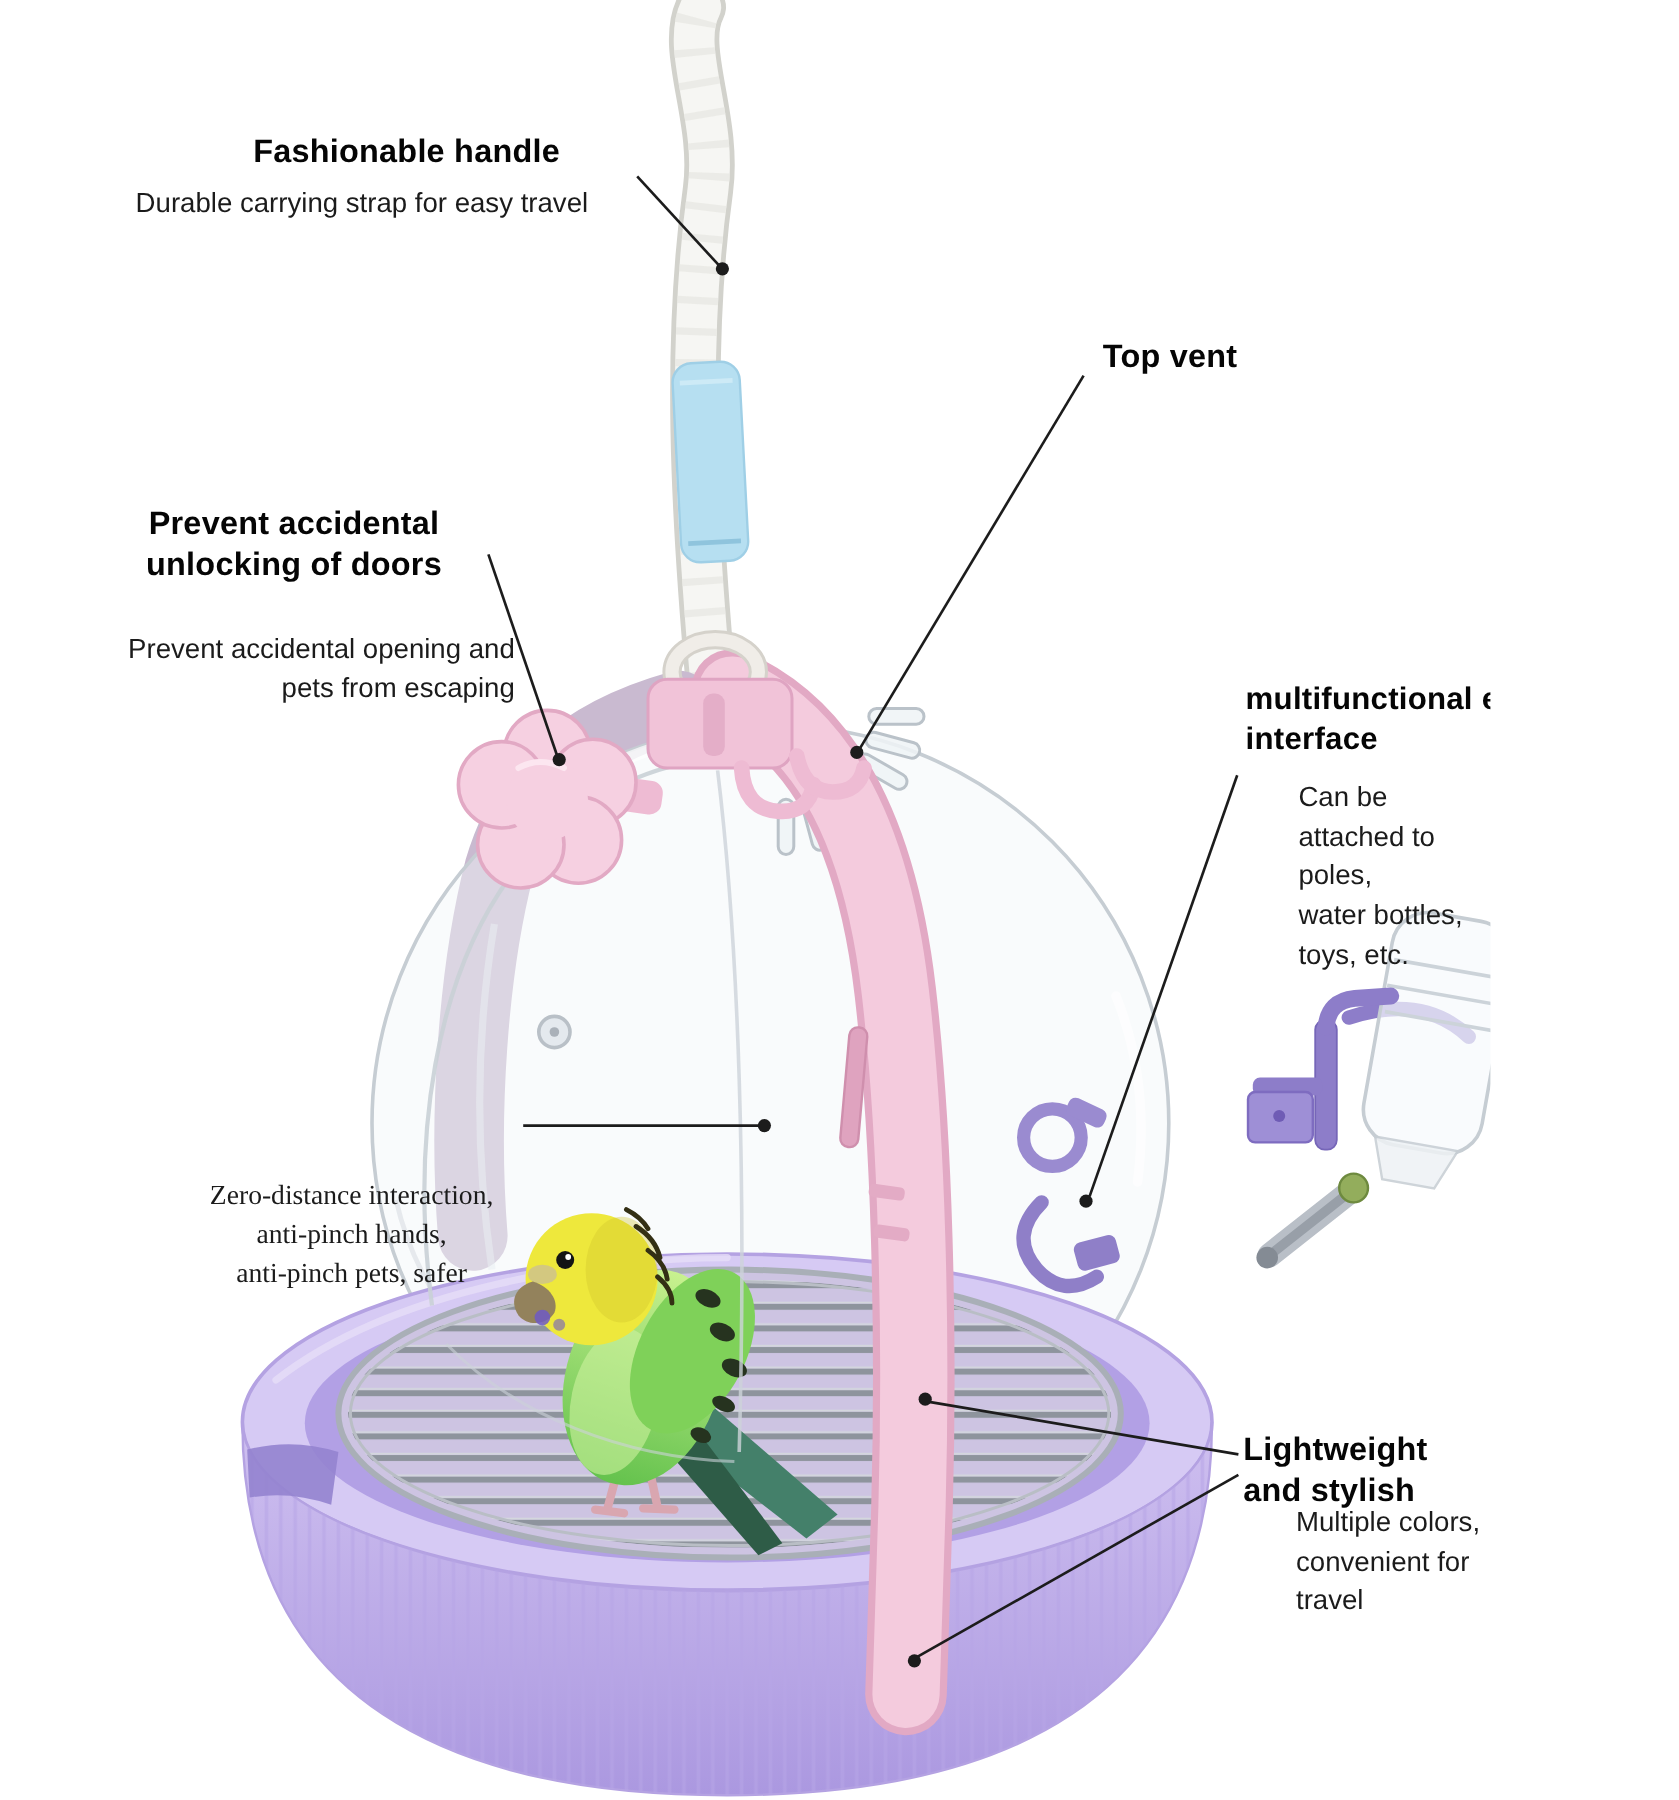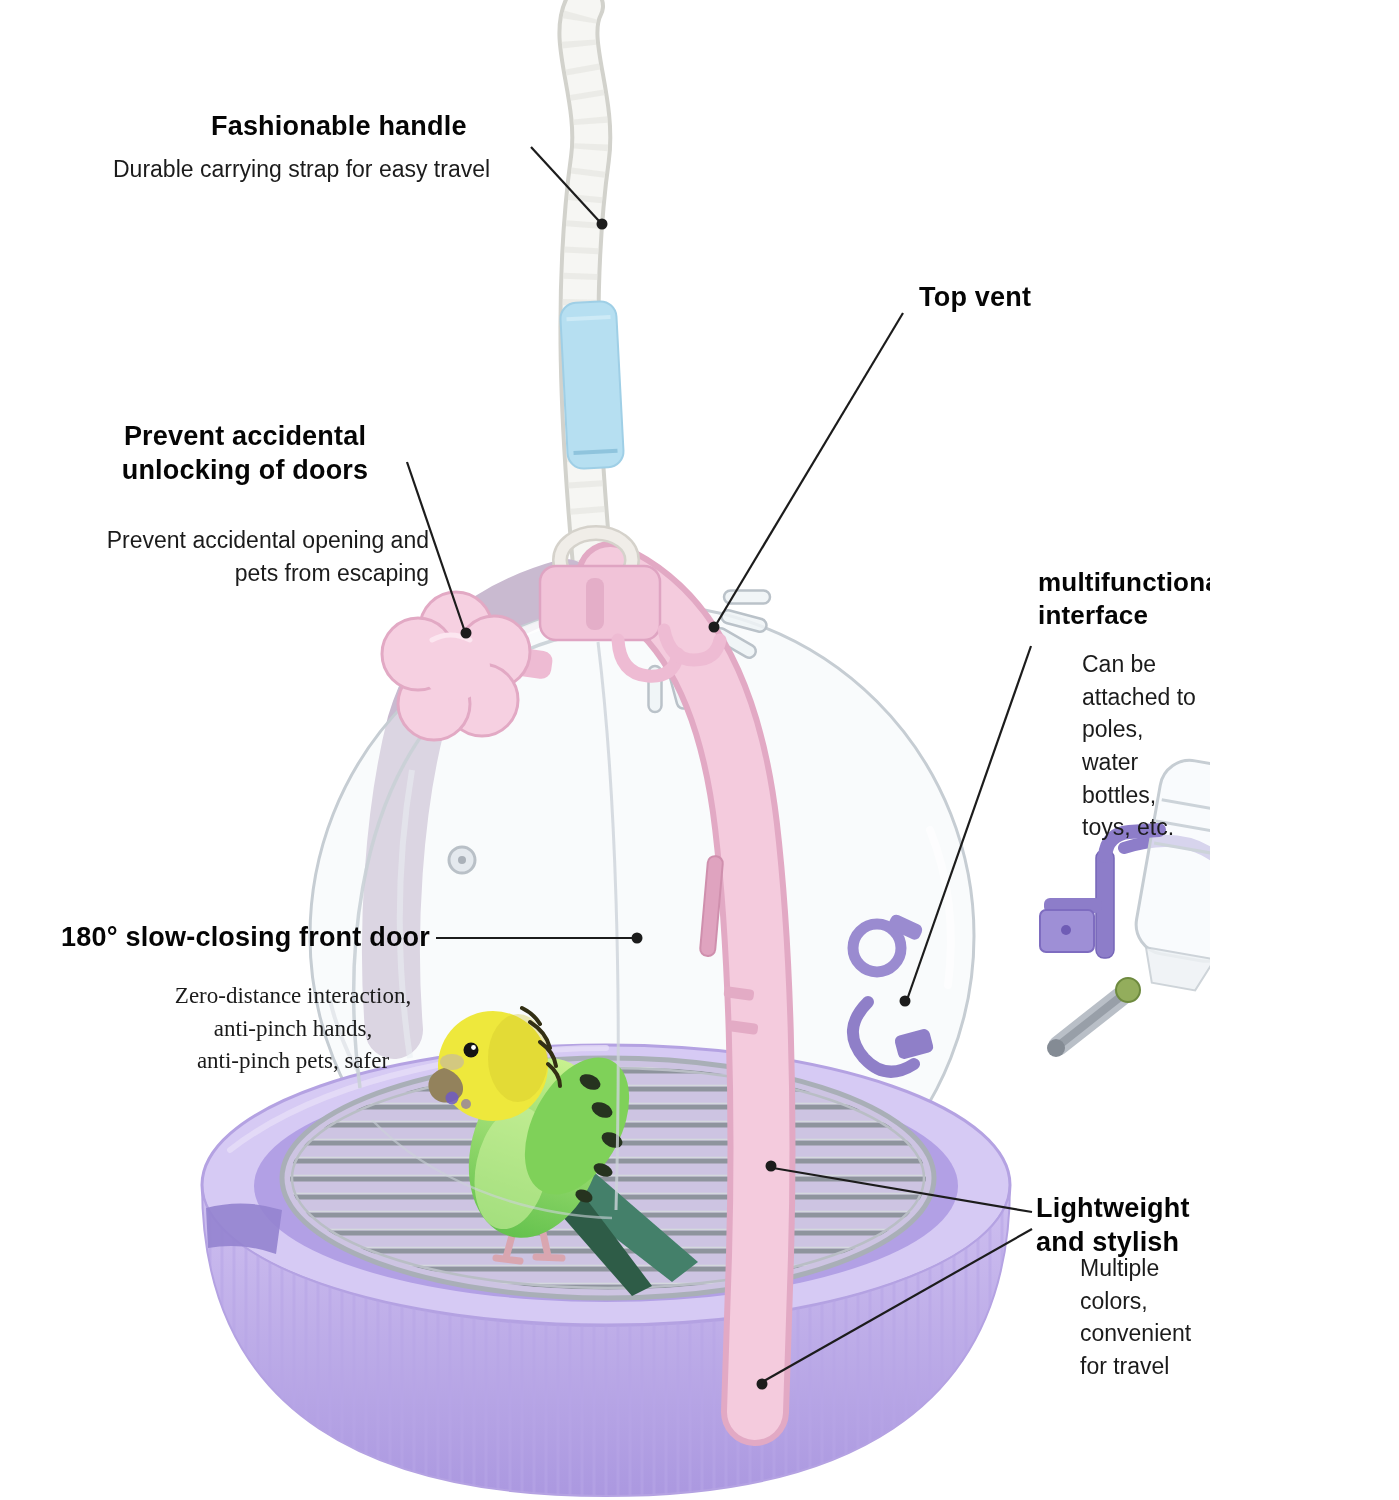--- a/index.html
+++ b/index.html
@@ -1,18 +1,18 @@
 <!DOCTYPE html>
 <html><head>
 <meta charset="utf-8">
 <style>
   html,body{margin:0;padding:0;background:#ffffff;}
   .stage{
     position:relative;width:1210px;height:1500px;background:#ffffff;overflow:hidden;
-    font-family:"Liberation Sans",sans-serif;color:#0b0b0b;
+    font-family:"Liberation Sans",sans-serif;color:#0b0b0b;padding-left:32px;
   }
   .art{position:absolute;left:0;top:0;width:1399px;height:1500px;}
   .t{position:absolute;white-space:pre-line;}
   .title{font-weight:700;font-size:27px;line-height:1.25;letter-spacing:.2px;color:#050505;}
   .desc{font-size:23px;line-height:1.42;color:#1b1b1b;margin-left:42px;}
 
   .co-handle-title{left:211px;top:110px;}
   .co-handle-desc{left:71px;top:153px;}
   .co-vent-title{left:919px;top:281px;}
   .co-vent-desc{left:919px;top:332px;}
@@ -218,21 +218,20 @@
   <div class="t title co-lock-title">Prevent accidental
 unlocking of doors</div>
   <div class="t desc co-lock-desc">Prevent accidental opening and
 pets from escaping</div>
 
   <div class="t title co-iface-title">multifunctional external
 interface</div>
   <div class="t desc co-iface-desc">Can be attached to poles,
 water bottles, toys, etc.</div>
 
-  <div class="t title co-door-title">180° slow-closing front door</div>
   <div class="t desc co-door-desc">Zero-distance interaction,
 anti-pinch hands,
 anti-pinch pets, safer</div>
 
   <div class="t title co-light-title">Lightweight and stylish</div>
   <div class="t desc co-light-desc">Multiple colors,
 convenient for travel</div>
 
 </div>
 

